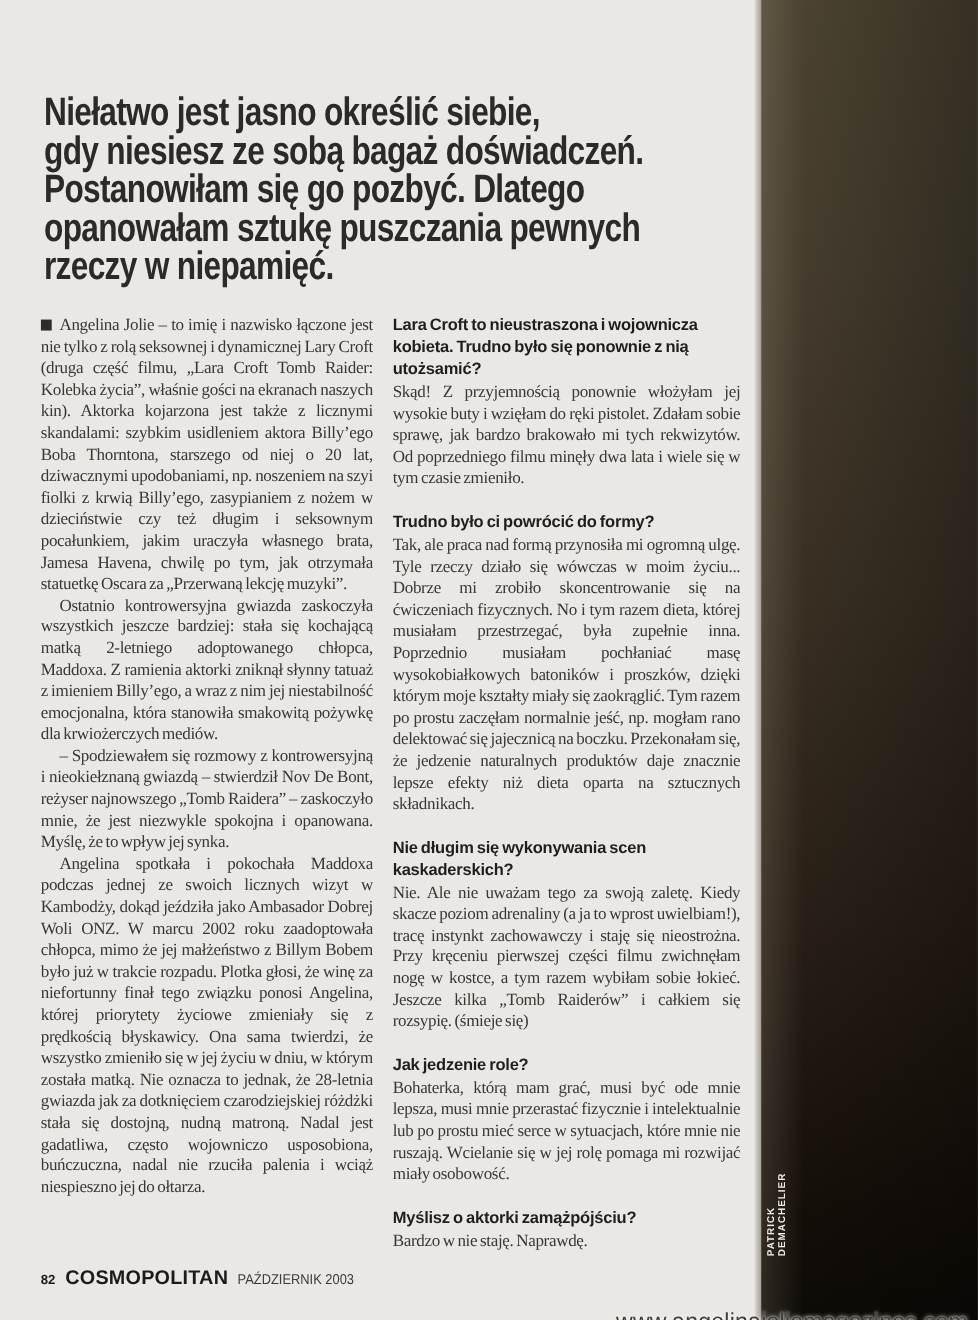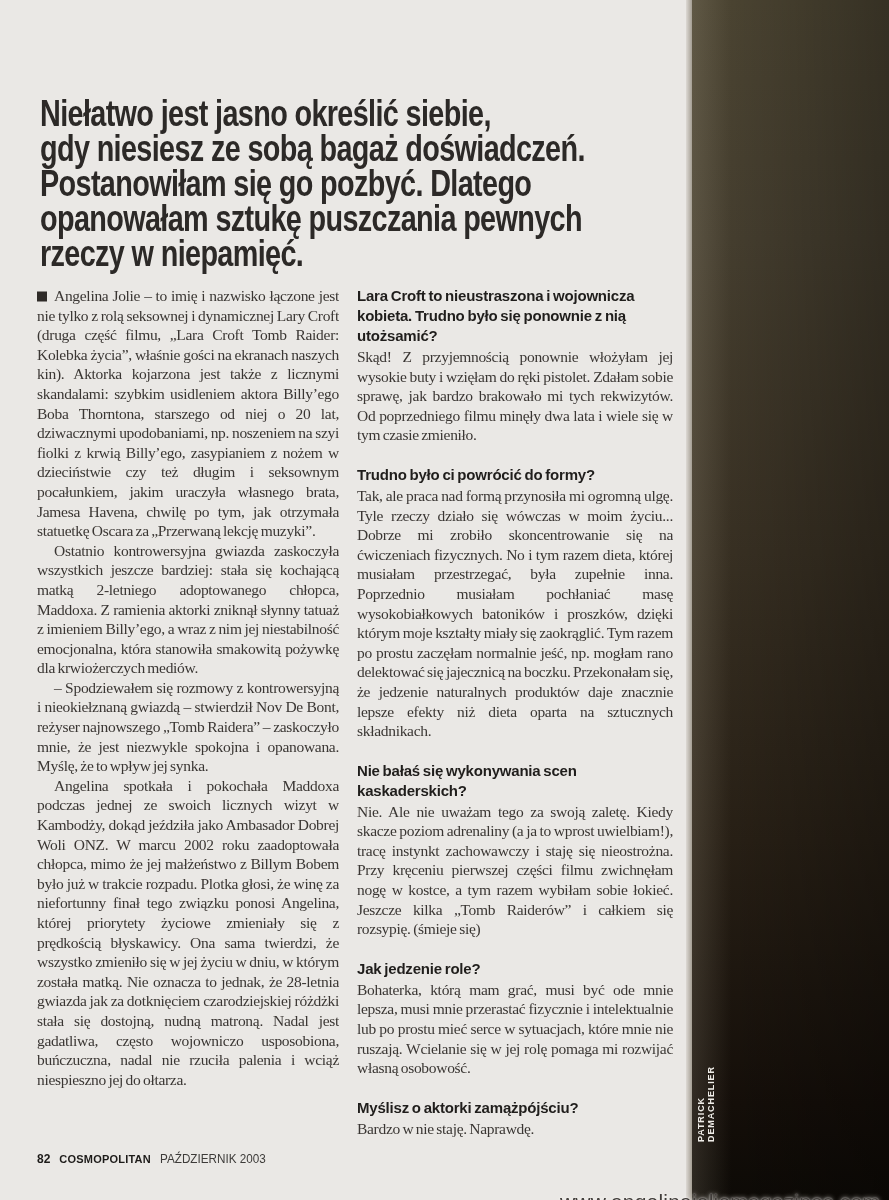--- a/index.html
+++ b/index.html
@@ -16,21 +16,21 @@
   .photo-band{
     position:absolute;left:692px;top:0;width:197px;height:1200px;
     background:linear-gradient(to bottom,#4a4331 0%,#443d2e 20%,#372f22 46%,#271f15 70%,#140e09 92%,#0d0a06 100%);
   }
   .photo-band::before{
     content:"";position:absolute;inset:0;
     background:linear-gradient(to right,rgba(210,200,175,.16),rgba(0,0,0,0) 20%,rgba(0,0,0,.28) 100%);
   }
   
   .headline{
-    position:absolute;left:40px;top:96px;
+    position:absolute;left:40px;top:84px;
     font-family:"Liberation Sans",sans-serif;font-weight:900;
     font-size:36px;line-height:35px;letter-spacing:-.8px;color:#2c2927;
   }
   .headline .hl-line{transform:scaleX(.8);transform-origin:0 50%;white-space:nowrap;}
   
   .col{
     position:absolute;top:286px;text-align:justify;color:#3a3633;
     font-size:15.5px;line-height:19.6px;letter-spacing:-.3px;word-spacing:-1.1px;
   }
   .col p{margin:0;}
@@ -46,21 +46,21 @@
     font-size:15px;line-height:20px;letter-spacing:-.2px;color:#201e1c;
     text-align:left;margin:20px 0 1px !important;text-indent:0;
   }
   .qa-block:first-child .question{margin-top:0 !important;}
   
   .page-footer{
     position:absolute;left:37px;top:1151px;display:flex;align-items:baseline;gap:9px;
     font-family:"Liberation Sans",sans-serif;color:#1d1b19;
   }
   .page-footer .num{font-weight:bold;font-size:12px;}
-  .page-footer .mag{font-weight:bold;font-size:11px;letter-spacing:.2px;}
+  .page-footer .mag{font-weight:bold;font-size:18px;letter-spacing:.2px;}
   .page-footer .issue{font-size:13px;color:#3d3b39;transform:scaleX(.9);transform-origin:0 50%;}
   
   .credit{
     position:absolute;left:696px;top:1024px;height:118px;
     writing-mode:vertical-rl;transform:rotate(180deg);
     font-family:"Liberation Sans",sans-serif;font-size:9px;font-weight:bold;
     letter-spacing:.9px;color:#efede8;
   }
   
   .watermark{
@@ -95,26 +95,26 @@
 <div class="col col-interview">
   <div class="qa-block">
     <p class="question">Lara Croft to nieustraszona i wojownicza kobieta. Trudno było się ponownie z nią utożsamić?</p>
     <p class="answer">Skąd! Z przyjemnością ponownie włożyłam jej wysokie buty i wzięłam do ręki pistolet. Zdałam sobie sprawę, jak bardzo brakowało mi tych rekwizytów. Od poprzedniego filmu minęły dwa lata i wiele się w tym czasie zmieniło.</p>
   </div>
   <div class="qa-block">
     <p class="question">Trudno było ci powrócić do formy?</p>
     <p class="answer">Tak, ale praca nad formą przynosiła mi ogromną ulgę. Tyle rzeczy działo się wówczas w moim życiu... Dobrze mi zrobiło skoncentrowanie się na ćwiczeniach fizycznych. No i tym razem dieta, której musiałam przestrzegać, była zupełnie inna. Poprzednio musiałam pochłaniać masę wysokobiałkowych batoników i proszków, dzięki którym moje kształty miały się zaokrąglić. Tym razem po prostu zaczęłam normalnie jeść, np. mogłam rano delektować się jajecznicą na boczku. Przekonałam się, że jedzenie naturalnych produktów daje znacznie lepsze efekty niż dieta oparta na sztucznych składnikach.</p>
   </div>
   <div class="qa-block">
-    <p class="question">Nie bałaś się wykonywania scen kaskaderskich?</p>
+    <p class="question">Nie długim się wykonywania scen kaskaderskich?</p>
     <p class="answer">Nie. Ale nie uważam tego za swoją zaletę. Kiedy skacze poziom adrenaliny (a ja to wprost uwielbiam!), tracę instynkt zachowawczy i staję się nieostrożna. Przy kręceniu pierwszej części filmu zwichnęłam nogę w kostce, a tym razem wybiłam sobie łokieć. Jeszcze kilka „Tomb Raiderów” i całkiem się rozsypię. (śmieje się)</p>
   </div>
   <div class="qa-block">
     <p class="question">Jak jedzenie role?</p>
-    <p class="answer">Bohaterka, którą mam grać, musi być ode mnie lepsza, musi mnie przerastać fizycznie i intelektualnie lub po prostu mieć serce w sytuacjach, które mnie nie ruszają. Wcielanie się w jej rolę pomaga mi rozwijać własną osobowość.</p>
+    <p class="answer">Bohaterka, którą mam grać, musi być ode mnie lepsza, musi mnie przerastać fizycznie i intelektualnie lub po prostu mieć serce w sytuacjach, które mnie nie ruszają. Wcielanie się w jej rolę pomaga mi rozwijać miały osobowość.</p>
   </div>
   <div class="qa-block">
     <p class="question">Myślisz o aktorki zamążpójściu?</p>
     <p class="answer">Bardzo w nie staję. Naprawdę.</p>
   </div>
 </div>
 
 <div class="page-footer">
   <span class="num">82</span>
   <span class="mag">COSMOPOLITAN</span>

